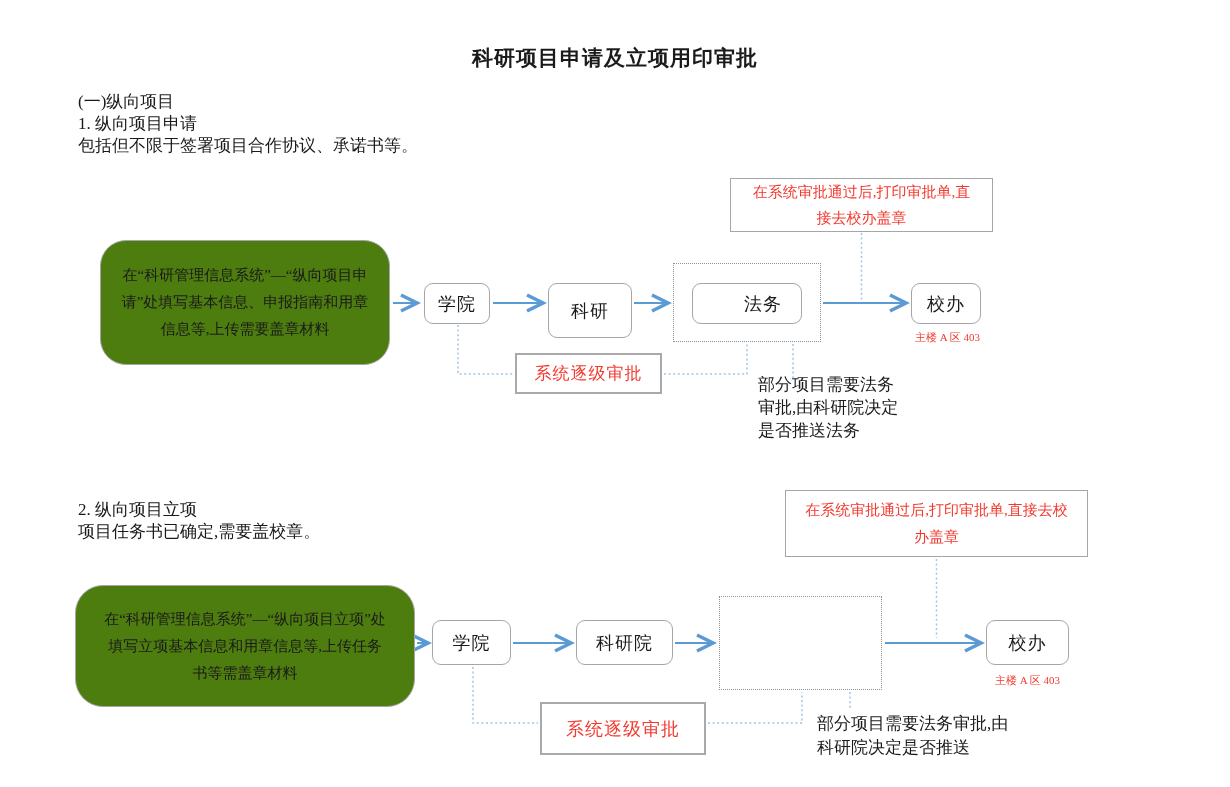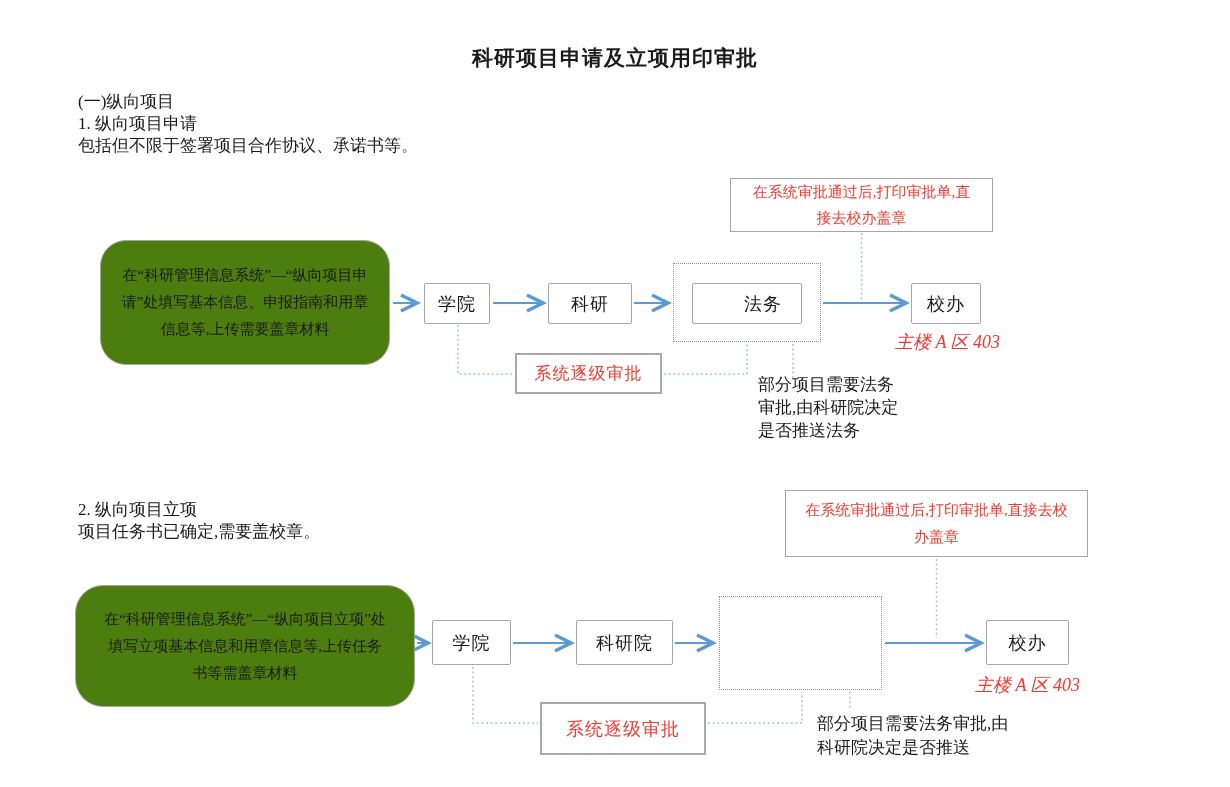--- a/index.html
+++ b/index.html
@@ -7,39 +7,39 @@
   body { font-family:"Liberation Serif","DejaVu Serif",serif; color:#1a1a1a; }
   .page { position:relative; width:1230px; height:787px; background:#fff; overflow:hidden; }
 
   .title { position:absolute; left:0; right:0; top:44px; text-align:center;
            font-size:21px; font-weight:bold; letter-spacing:1px; }
 
   .textline { position:absolute; font-size:17px; white-space:nowrap; }
 
   .flow-svg { position:absolute; left:0; top:0; width:1230px; height:787px; }
 
-  .node { position:absolute; background:#fff; border:1.7px solid #a6a6a6; border-radius:2px;
+  .node { position:absolute; background:#fff; border:1.7px solid #a6a6a6; border-radius:9px;
           display:flex; align-items:center; justify-content:center; font-size:18px;
           letter-spacing:1px; z-index:3; }
 
   .startbox { position:absolute; background:#4d7c0f; border:1.6px solid #a6a6a6; border-radius:26px;
               display:flex; align-items:center; justify-content:center; text-align:center;
               font-size:15px; line-height:27px; z-index:3; }
 
   .rednote { position:absolute; background:#fff; border:1.5px solid #a6a6a6;
              display:flex; align-items:center; justify-content:center; text-align:center;
              color:#f3392f; font-size:15px; line-height:26px; z-index:3; }
 
   .sysbox { position:absolute; background:#fff; border:2.5px solid #a9a9a9;
             display:flex; align-items:center; justify-content:center; text-align:center;
             color:#f3392f; font-size:17px; letter-spacing:1px; z-index:3; }
 
   .dashed-group { position:absolute; border:1.6px dotted #8f8f8f; background:transparent; z-index:2; }
 
-  .redloc { position:absolute; color:#f3392f; font-size:18px; text-align:center; white-space:nowrap; z-index:3;font-style:italic; }
+  .redloc { position:absolute; color:#f3392f; font-size:11px; text-align:center; white-space:nowrap; z-index:3; }
 
   .blacknote { position:absolute; font-size:17px; line-height:23px; z-index:3; }
 </style>
 </head>
 <body>
 
 <div class="page">
 
   <svg class="flow-svg" viewBox="0 0 1230 787" xmlns="http://www.w3.org/2000/svg">
     <defs>
@@ -81,21 +81,21 @@
   <div class="textline" style="left:78px; top:90px;">(一)纵向项目</div>
   <div class="textline" style="left:78px; top:112px;">1. 纵向项目申请</div>
   <div class="textline" style="left:78px; top:134px;">包括但不限于签署项目合作协议、承诺书等。</div>
 
   <div class="rednote" style="left:730px; top:178px; width:263px; height:54px; padding:0 20px;">在系统审批通过后,打印审批单,直接去校办盖章</div>
 
   <div class="startbox" style="left:100px; top:240px; width:290px; height:125px; padding:4px 18px;">在“科研管理信息系统”—“纵向项目申请”处填写基本信息、申报指南和用章信息等,上传需要盖章材料</div>
 
   <div class="node" style="left:424px; top:283px; width:66px; height:41px;">学院</div>
 
-  <div class="node" style="left:548px; top:283px; width:84px; height:41px;">科研</div>
+  <div class="node" style="left:548px; top:283px; width:84px; height:55px;">科研</div>
 
   <div class="dashed-group" style="left:673px; top:263px; width:148px; height:79px;"></div>
   <div class="node" style="left:692px; top:283px; width:110px; height:41px;padding-left:32px;">法务</div>
 
   <div class="node" style="left:911px; top:283px; width:70px; height:41px;">校办</div>
 
   <div class="redloc" style="left:880px; top:330px; width:135px;">主楼 A 区 403</div>
 
   <div class="sysbox" style="left:515px; top:353px; width:147px; height:41px;">系统逐级审批</div>
 

